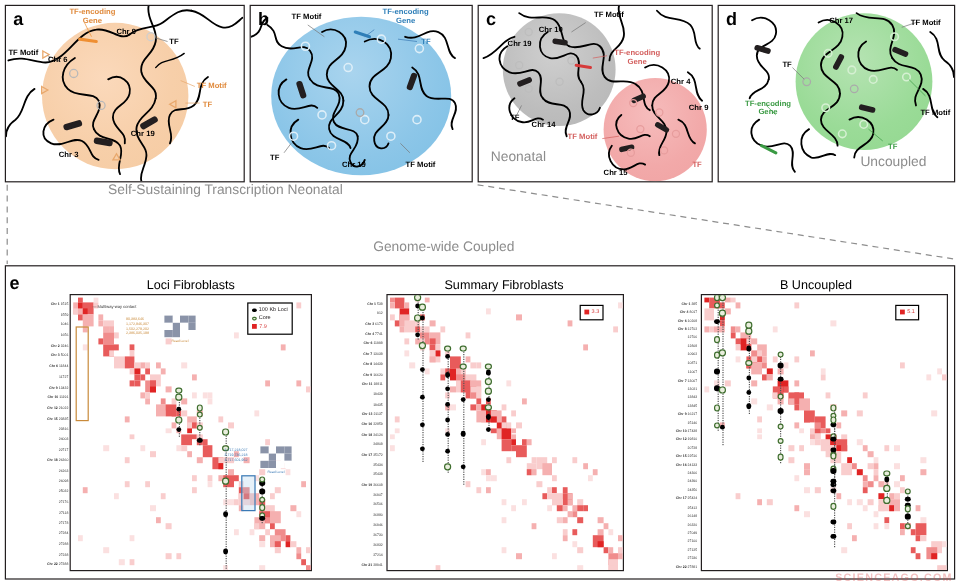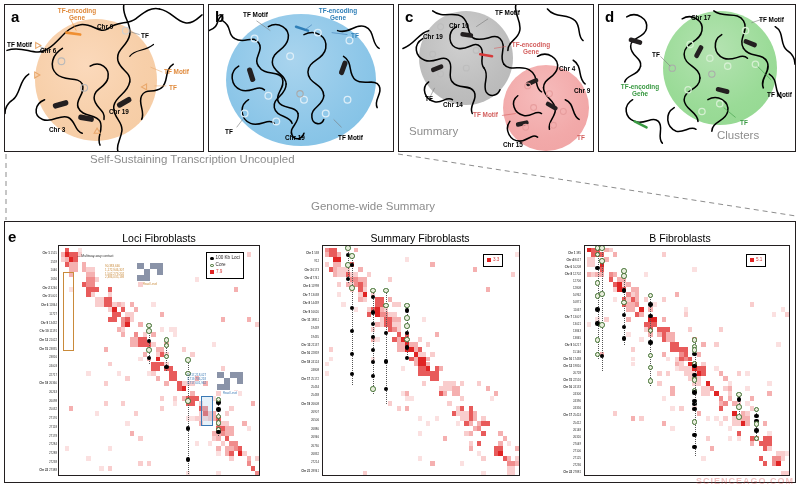--- a/index.html
+++ b/index.html
@@ -255,21 +255,21 @@
     <div class="lbl blk" style="left:24px;top:28px;">Chr 19</div>
     <div class="lbl red wrap" style="left:106px;top:36px;width:52px;">TF-encoding
 Gene</div>
     <div class="lbl blk" style="left:160px;top:60px;">Chr 4</div>
     <div class="lbl blk" style="left:175px;top:82px;">Chr 9</div>
     <div class="lbl blk" style="left:26px;top:90px;">TF</div>
     <div class="lbl blk" style="left:44px;top:96px;">Chr 14</div>
     <div class="lbl red" style="left:74px;top:106px;">TF Motif</div>
     <div class="lbl blk" style="left:104px;top:136px;">Chr 15</div>
     <div class="lbl red" style="left:178px;top:129px;">TF</div>
-    <div class="statelbl" style="left:10px;top:120px;">Summary</div>
+    <div class="statelbl" style="left:10px;top:120px;">Neonatal</div>
   </div>
 
   <div class="panel" id="panel-d">
     <div class="panel-letter" style="left:6px;top:3px;">d</div>
     <div class="blob blob-green" style="left:64px;top:6px;width:114px;height:114px;"></div>
     <svg class="chrom" viewBox="0 0 198 148" preserveAspectRatio="none">
       <path class="fiber" d="M28 12 C 38 6 50 14 48 24 C 46 34 32 32 32 42 C 32 52 44 54 42 62"></path>
       <path class="fiber" d="M42 62 C 40 72 28 70 26 78"></path>
       <path class="fiber" d="M84 14 C 94 8 106 16 104 26 C 102 38 86 38 86 50 C 86 62 102 62 102 74"></path>
       <path class="fiber" d="M102 74 C 102 86 86 86 86 96 C 86 106 100 108 100 118"></path>
@@ -308,38 +308,38 @@
       <path class="leader" stroke="#3a9a43" d="M126 104 L 138 114"></path>
       <path class="leader" stroke="#3a9a43" d="M40 84 L 48 92"></path>
     </svg>
     <div class="lbl blk" style="left:92px;top:9px;">Chr 17</div>
     <div class="lbl blk" style="left:160px;top:11px;">TF Motif</div>
     <div class="lbl blk" style="left:53px;top:46px;">TF</div>
     <div class="lbl grn wrap" style="left:14px;top:78px;width:54px;">TF-encoding
 Gene</div>
     <div class="lbl blk" style="left:168px;top:86px;">TF Motif</div>
     <div class="lbl grn" style="left:141px;top:114px;">TF</div>
-    <div class="statelbl" style="left:118px;top:124px;">Clusters</div>
+    <div class="statelbl" style="left:118px;top:124px;">Uncoupled</div>
   </div>
 </div>
 
-<div id="sstc-caption">Self-Sustaining Transcription Uncoupled</div>
-<div id="gws-caption">Genome-wide Summary</div>
+<div id="sstc-caption">Self-Sustaining Transcription Neonatal</div>
+<div id="gws-caption">Genome-wide Coupled</div>
 
 <svg id="connector" viewBox="0 0 800 70" preserveAspectRatio="none">
   <path d="M6 4 L 6 70" stroke="#8d8d8d" stroke-width="1" stroke-dasharray="5,4" fill="none"></path>
   <path d="M398 4 L 796 66" stroke="#8d8d8d" stroke-width="1" stroke-dasharray="5,4" fill="none"></path>
 </svg>
 
 <div id="e-letter">e</div>
 <div id="panel-e"></div>
 
 <div class="plot-title" id="title-0">Loci Fibroblasts</div>
 <div class="plot-title" id="title-1">Summary Fibroblasts</div>
-<div class="plot-title" id="title-2">B Fibroblasts</div>
+<div class="plot-title" id="title-2">B Uncoupled</div>
 
 <div class="axis-col" id="axis-0">
     <div class="axtick" style="top: 4px;"><b>Chr 1</b>&nbsp;1515</div>
     <div class="axtick" style="top: 12.6923px;">1559</div>
     <div class="axtick" style="top: 21.3846px;">1046</div>
     <div class="axtick" style="top: 30.0769px;">1656</div>
     <div class="axtick" style="top: 38.7692px;"><b>Chr 2</b>&nbsp;3246</div>
     <div class="axtick" style="top: 47.4615px;"><b>Chr 3</b>&nbsp;5001</div>
     <div class="axtick" style="top: 56.1538px;"><b>Chr 6</b>&nbsp;11844</div>
     <div class="axtick" style="top: 64.8462px;">11727</div>

